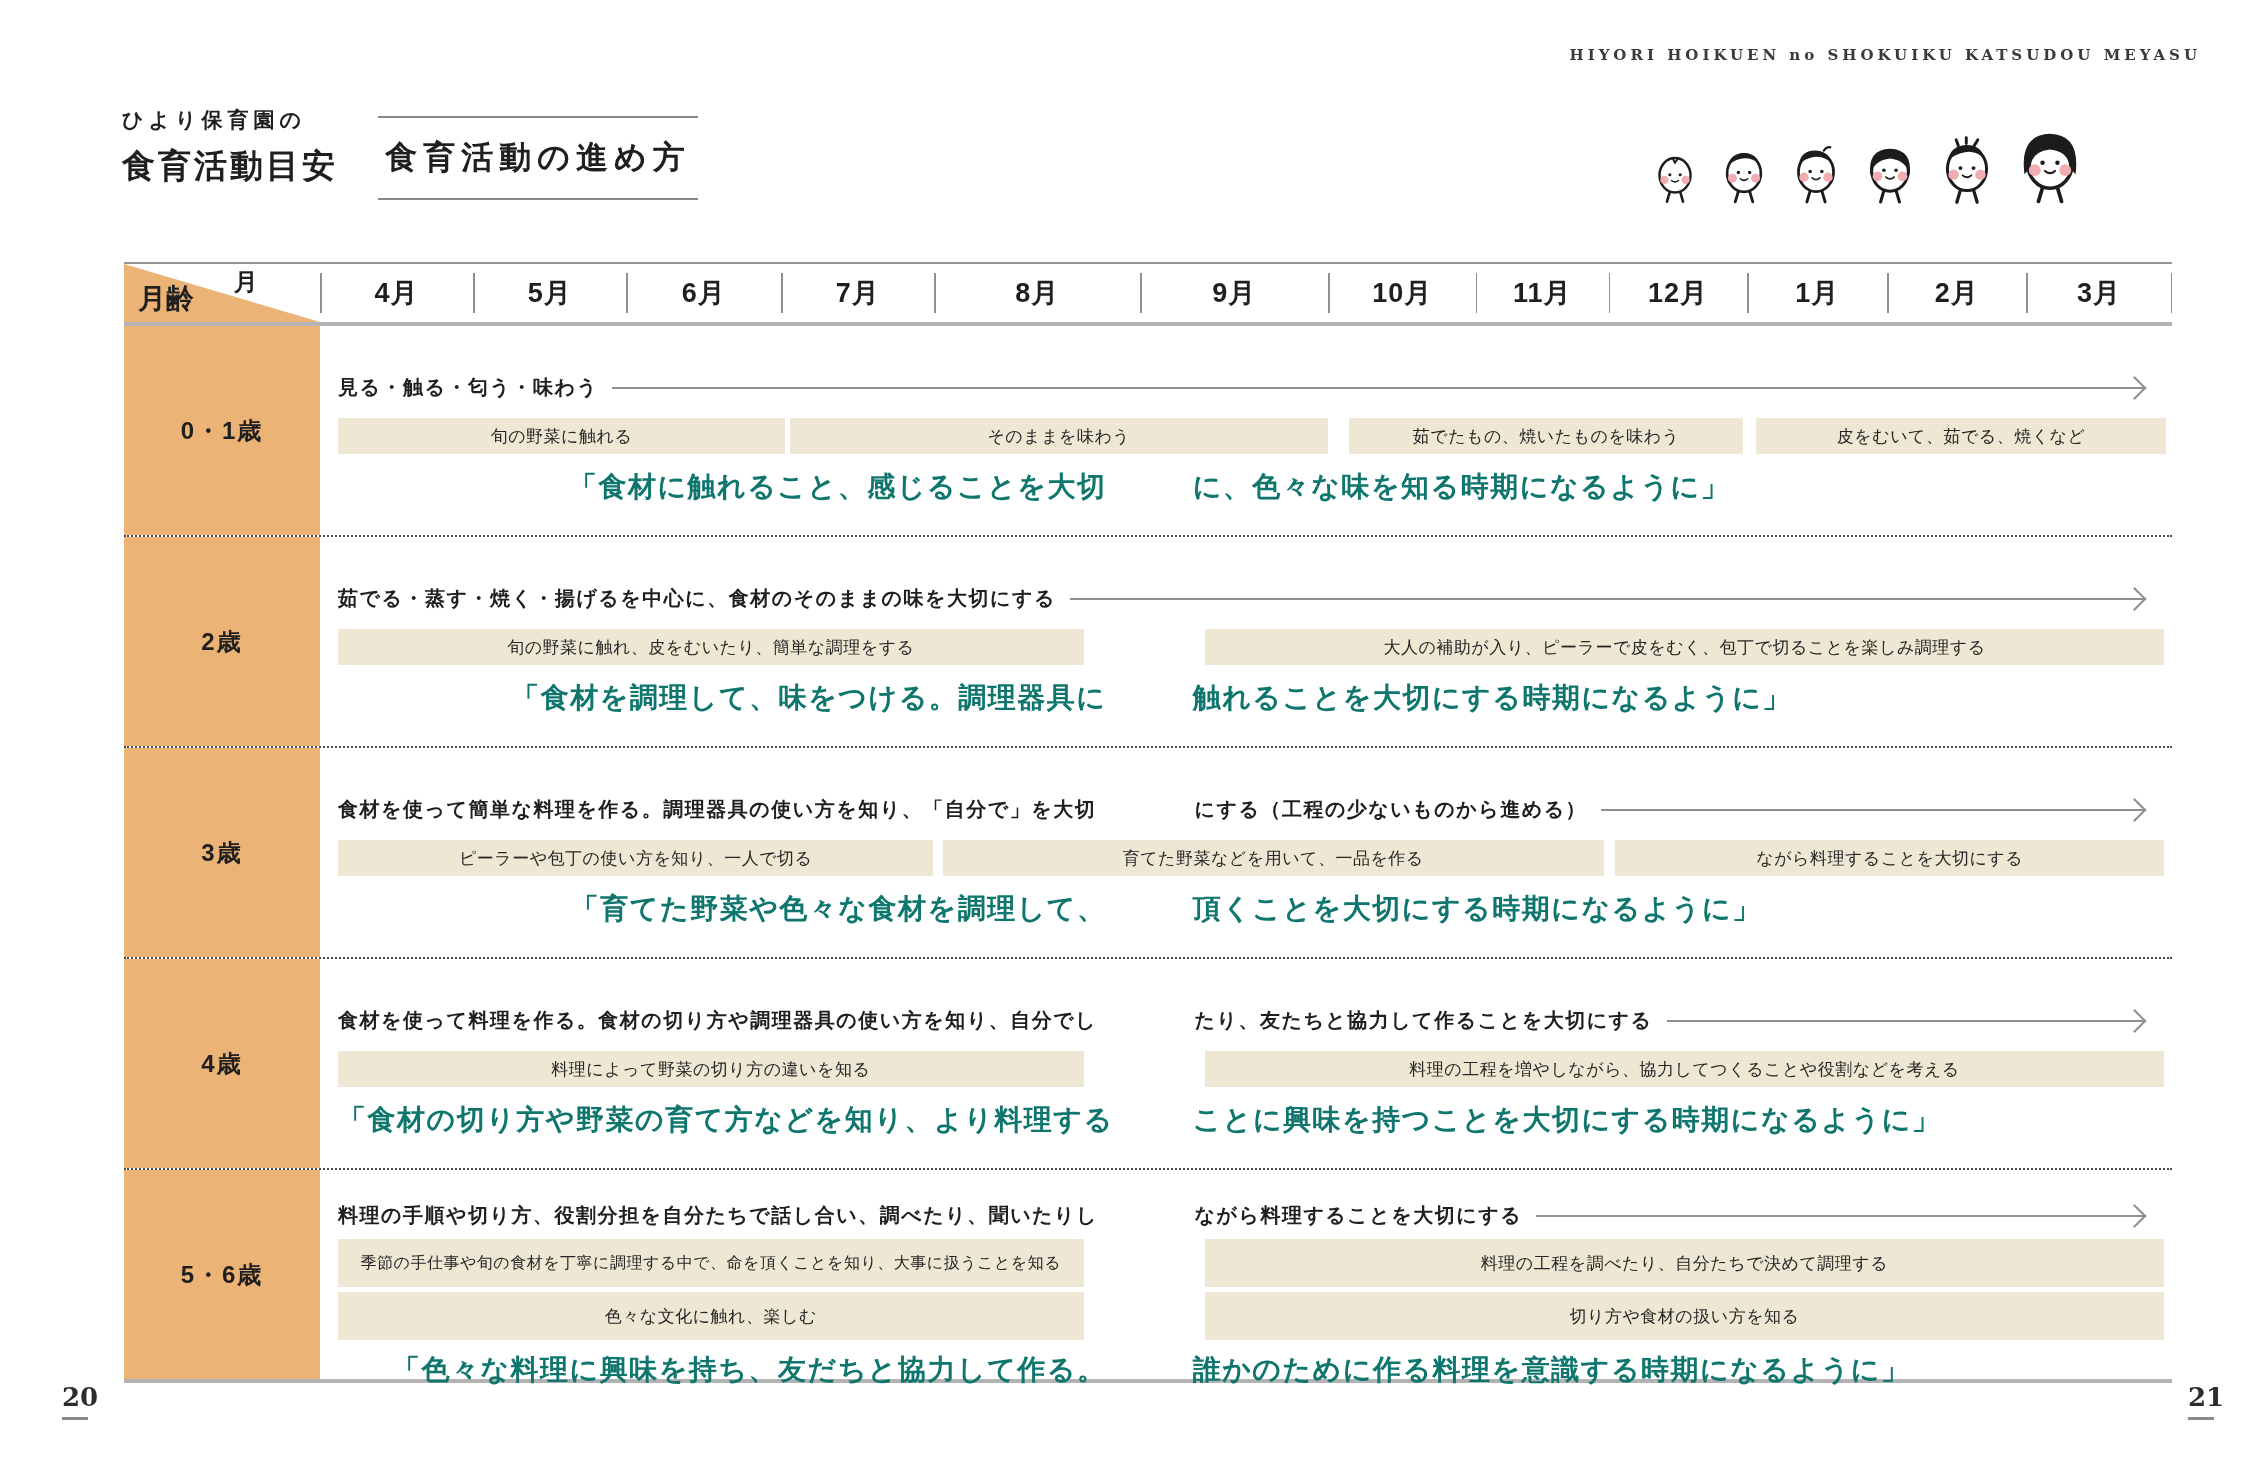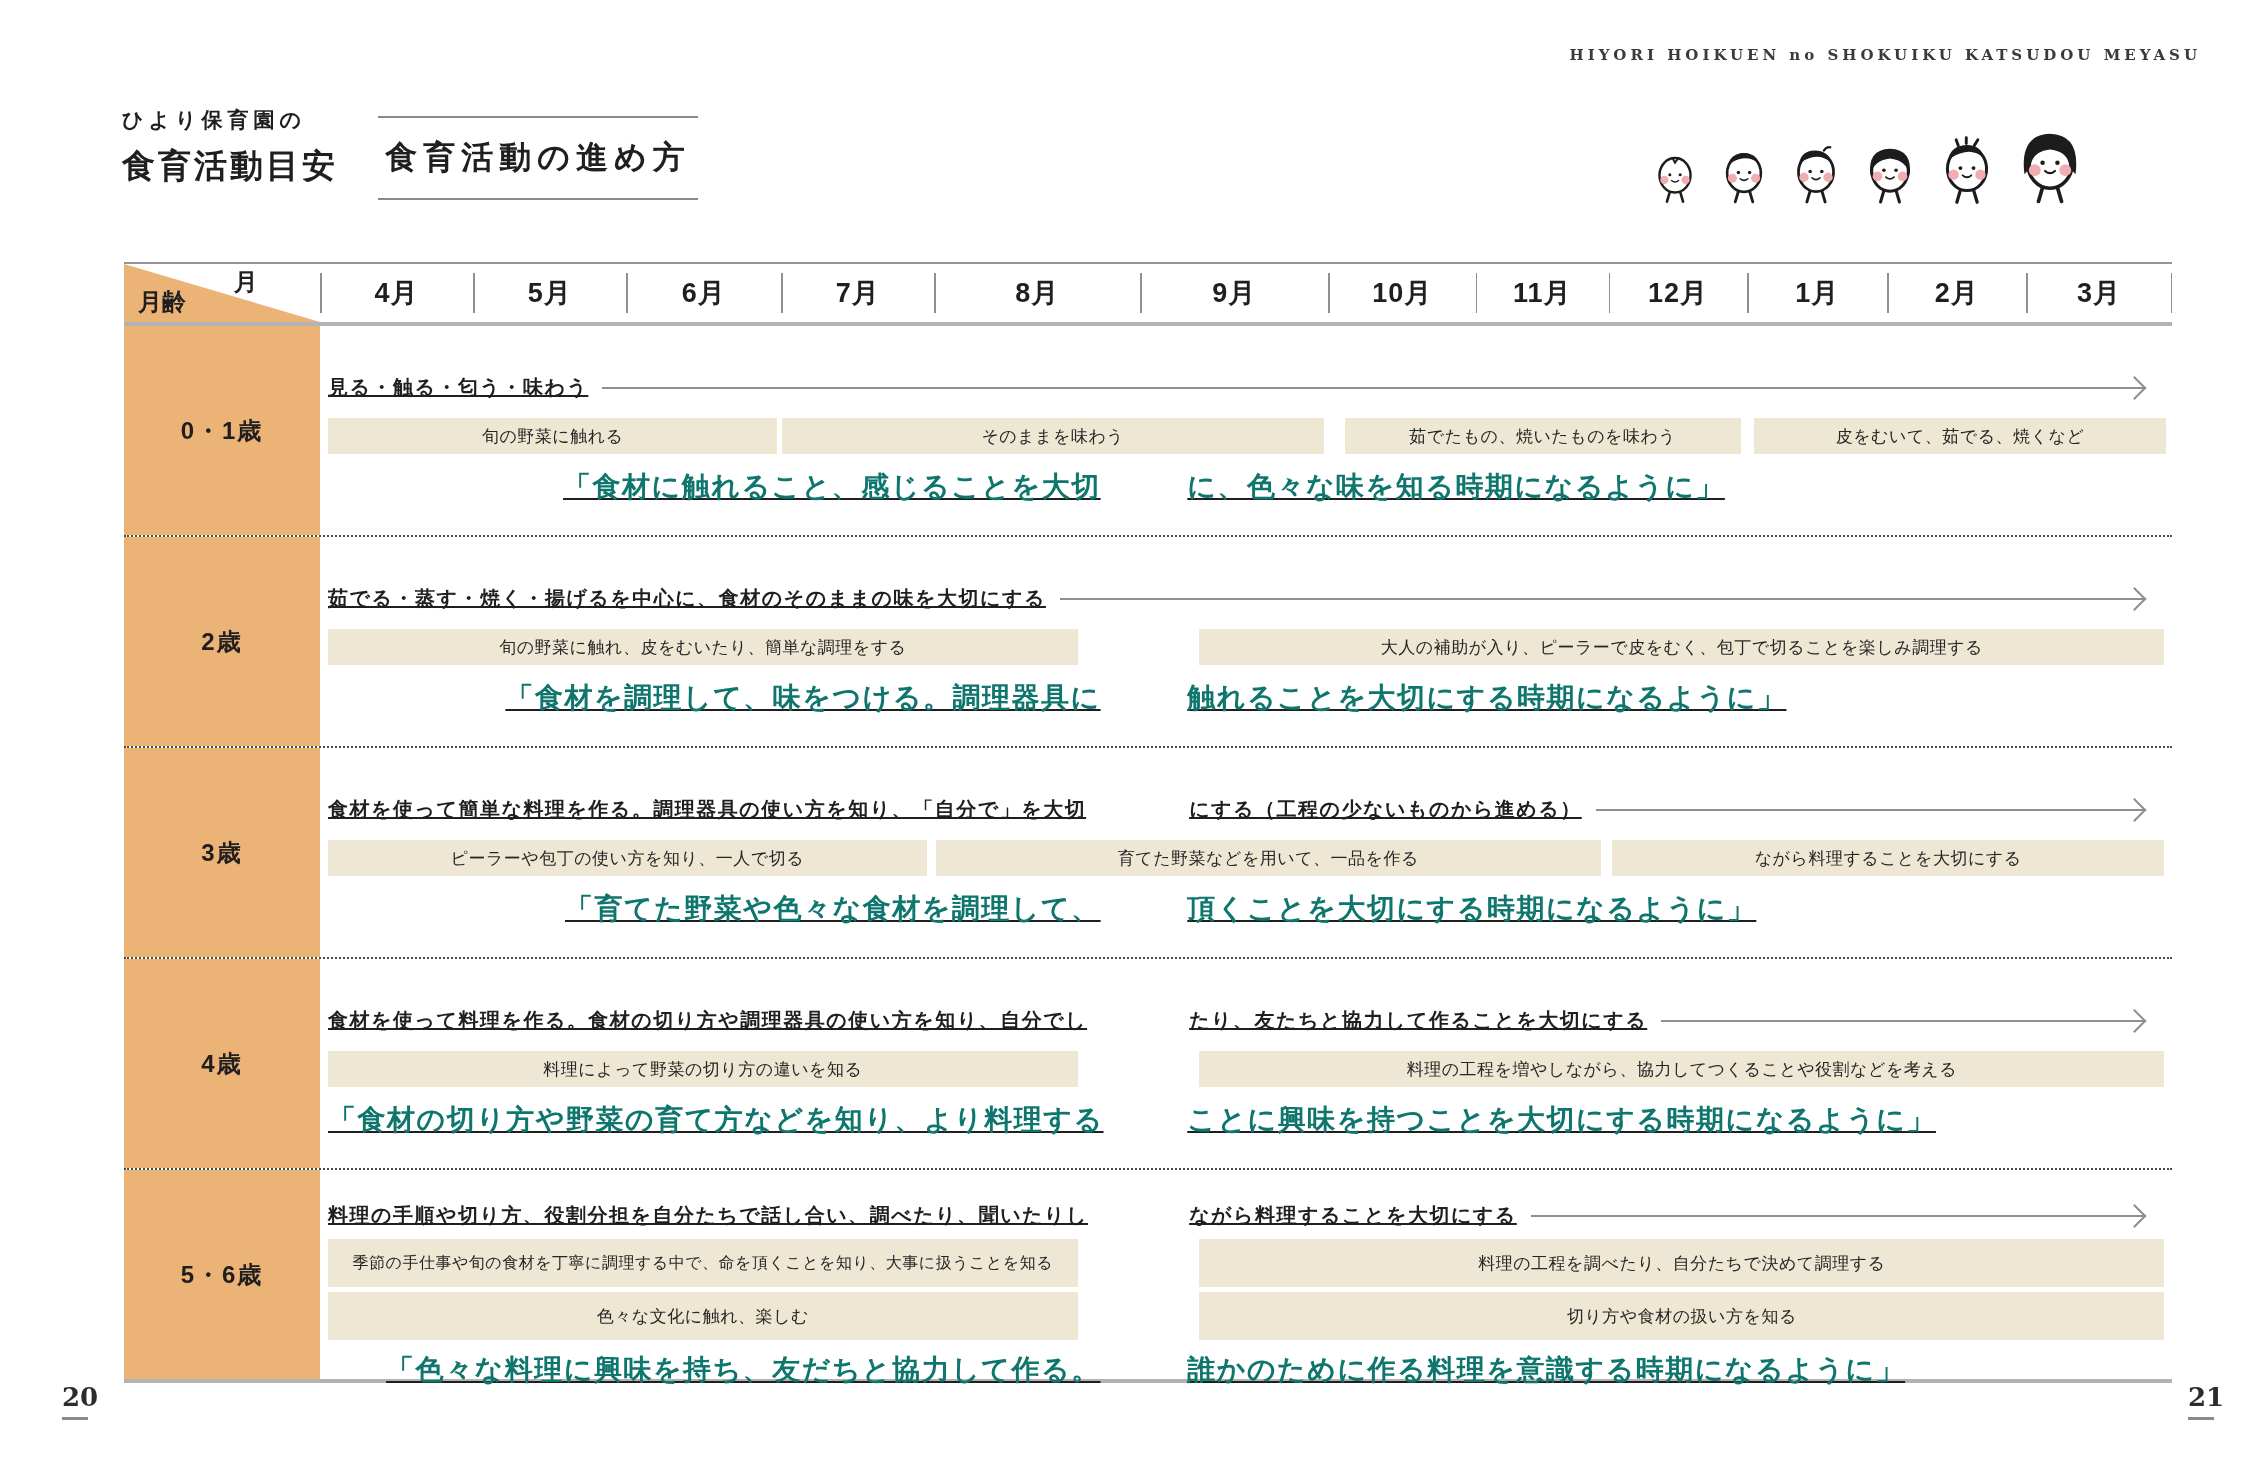--- a/index.html
+++ b/index.html
@@ -38,35 +38,35 @@
   
   .table{position:absolute;left:124px;top:262px;width:2048px;}
   .months-row{
     display:flex;height:58px;align-items:stretch;position:relative;
     border-top:2px solid #949494;border-bottom:4px solid #b3b3b3;
   }
   .months-row::after{content:'';position:absolute;right:0;top:9px;bottom:9px;width:1.5px;background:#8f8f8f;}
   .corner-cell{flex:0 0 196px;position:relative;}
   .corner-orange{position:absolute;inset:0;background:var(--orange);clip-path:polygon(0 0,100% 100%,0 100%);}
   .corner-month{position:absolute;top:2px;left:56%;font-size:24px;font-weight:700;}
-  .corner-age{position:absolute;bottom:4px;left:14px;font-size:24px;font-weight:700;}
+  .corner-age{position:absolute;bottom:4px;left:14px;font-size:28px;font-weight:700;}
   .month-cell{
     display:flex;align-items:center;justify-content:center;position:relative;
     font-size:27px;font-weight:700;letter-spacing:1px;
   }
   .month-cell::before{content:'';position:absolute;left:0;top:9px;bottom:9px;width:1.5px;background:#8f8f8f;}
   .table-body{border-bottom:4px solid #b3b3b3;}
   .body-row{display:flex;height:209px;border-bottom:2px dotted #4a4a4a;}
   .body-row.last{border-bottom:none;}
   .age-cell{
     flex:0 0 196px;background:var(--orange);
     display:flex;align-items:center;justify-content:center;
     font-size:24px;font-weight:700;letter-spacing:2px;
   }
-  .row-content{flex:1;position:relative;padding:46px 0 0 8px;text-decoration:underline;}
+  .row-content{flex:1;position:relative;padding:46px 0 0 18px;}
   .tall .row-content{padding-top:30px;}
   .lead{
     display:flex;align-items:center;column-gap:14px;height:30px;
     font-size:20px;font-weight:600;letter-spacing:1.5px;white-space:nowrap;
   }
   .lead-left{flex:0 0 calc(46.7% - 14px);}
   .lead-right,.lead-single{flex:0 0 auto;}
   .arrow{flex:1;min-width:60px;height:2.5px;background:var(--line-gray);position:relative;margin-right:28px;margin-top:2px;}
   .arrow::after{
     content:'';position:absolute;right:1px;top:50%;width:15px;height:15px;

